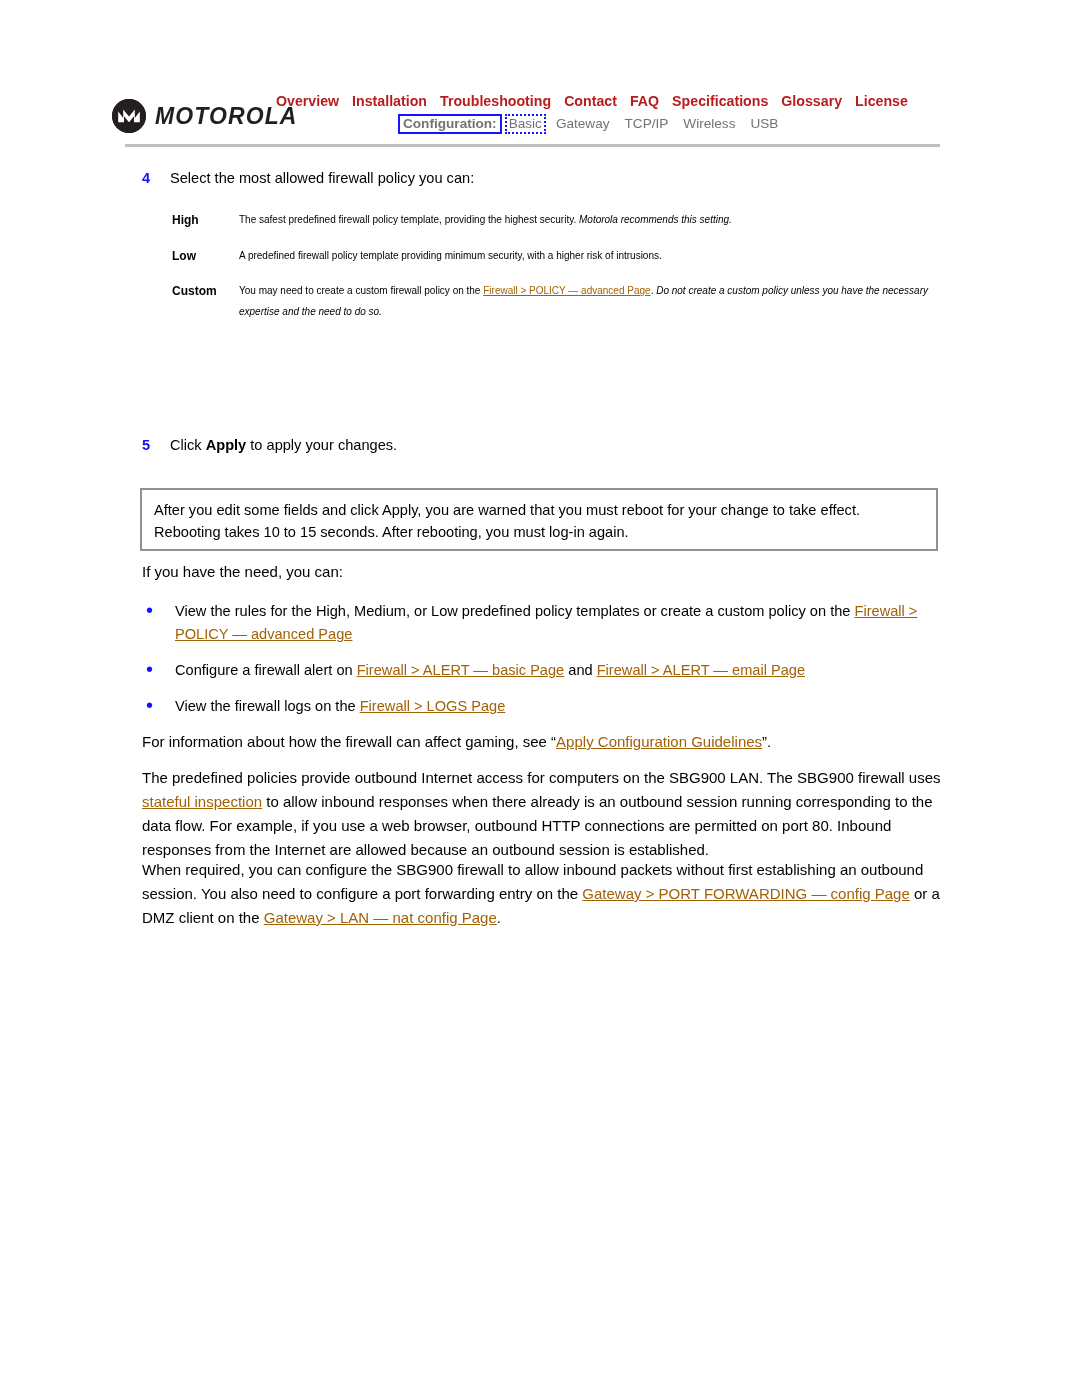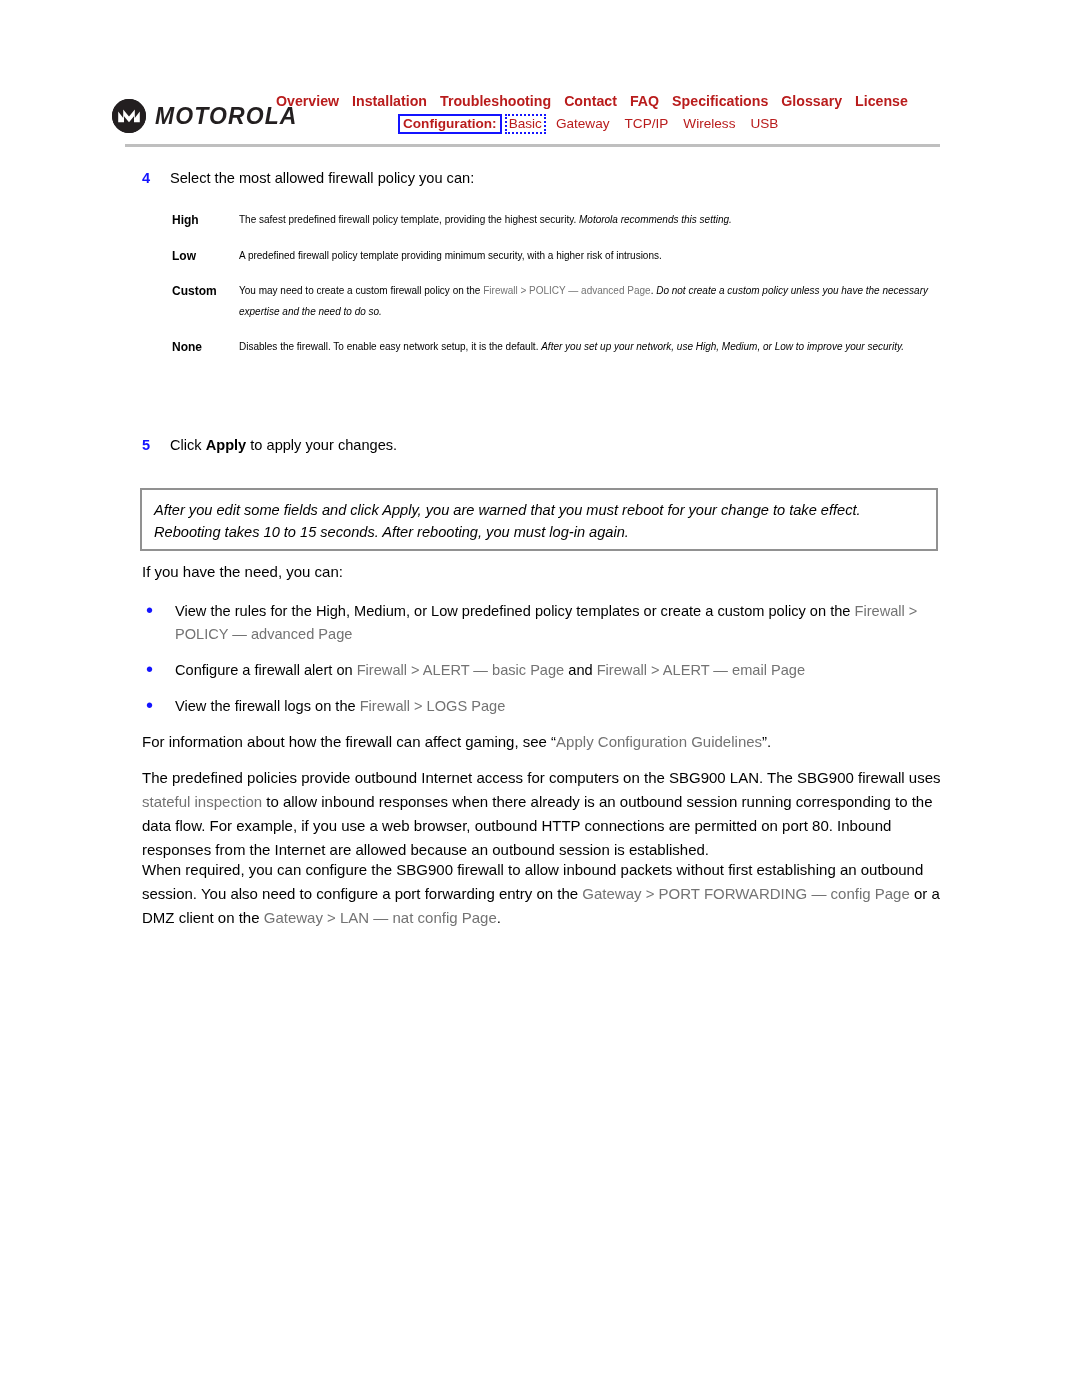--- a/index.html
+++ b/index.html
@@ -66,21 +66,21 @@
     white-space: nowrap;
   }
   .nav-row1 .nav-item { margin-right: 13px; cursor: pointer; }
   .nav-row1 .nav-item:last-child { margin-right: 0; }
 
   .nav-row2 {
     position: absolute;
     left: 398px;
     top: 114px;
     font-size: 13.6px;
-    color: #b91c1c;
+    color: #737373;
     white-space: nowrap;
     display: flex;
     align-items: center;
   }
   .nav-config-label {
     font-weight: bold;
     border: 2px solid #1414ff;
     padding: 0px 3px 1px 3px;
     line-height: 15px;
     margin-right: 3px;
@@ -142,34 +142,33 @@
     flex: none;
     line-height: 20.5px;
   }
   .defdesc {
     font-size: 10px;
     line-height: 20.5px;
     flex: 1;
   }
 
   em.i { font-style: italic; }
-  .lnk { color: #737373; font-style: normal; }
+  .lnk { color: #a16207; font-style: normal; text-decoration: underline; }
 
   .notebox {
     position: absolute;
     left: 140px;
     top: 488px;
     width: 798px;
     height: 63px;
     border: 2px solid #919191;
     box-sizing: border-box;
   }
   .notebox-inner {
     font-size: 14.6px;
-    font-style: italic;
     line-height: 22px;
     padding: 9px 12px 0 12px;
   }
 
   .para {
     position: absolute;
     left: 142px;
     width: 800px;
     font-size: 15px;
     line-height: 24px;
@@ -261,24 +260,20 @@
       <div class="defrow">
         <span class="defterm">Low</span>
         <span class="defdesc">A predefined firewall policy template providing minimum security, with a higher risk of intrusions.</span>
       </div>
 
       <div class="defrow">
         <span class="defterm">Custom</span>
         <span class="defdesc"><span>You may need to create a custom firewall policy on the </span><span class="lnk">Firewall &gt; POLICY — advanced Page</span><span>. </span><em class="i">Do not create a custom policy unless you have the necessary expertise and the need to do so.</em></span>
       </div>
 
-      <div class="defrow">
-        <span class="defterm">None</span>
-        <span class="defdesc"><span>Disables the firewall. To enable easy network setup, it is the default. </span><em class="i">After you set up your network, use High, Medium, or Low to improve your security.</em></span>
-      </div>
     </div>
 
     <div class="step" style="left:142px; top:437px; width:800px;">
       <span class="step-num">5</span>
       <span class="step-body"><span>Click </span><b>Apply</b><span> to apply your changes.</span></span>
     </div>
 
     <div class="notebox">
       <div class="notebox-inner">
         <span>After you edit some fields and click Apply, you are warned that you must reboot for your change to take effect.</span>

